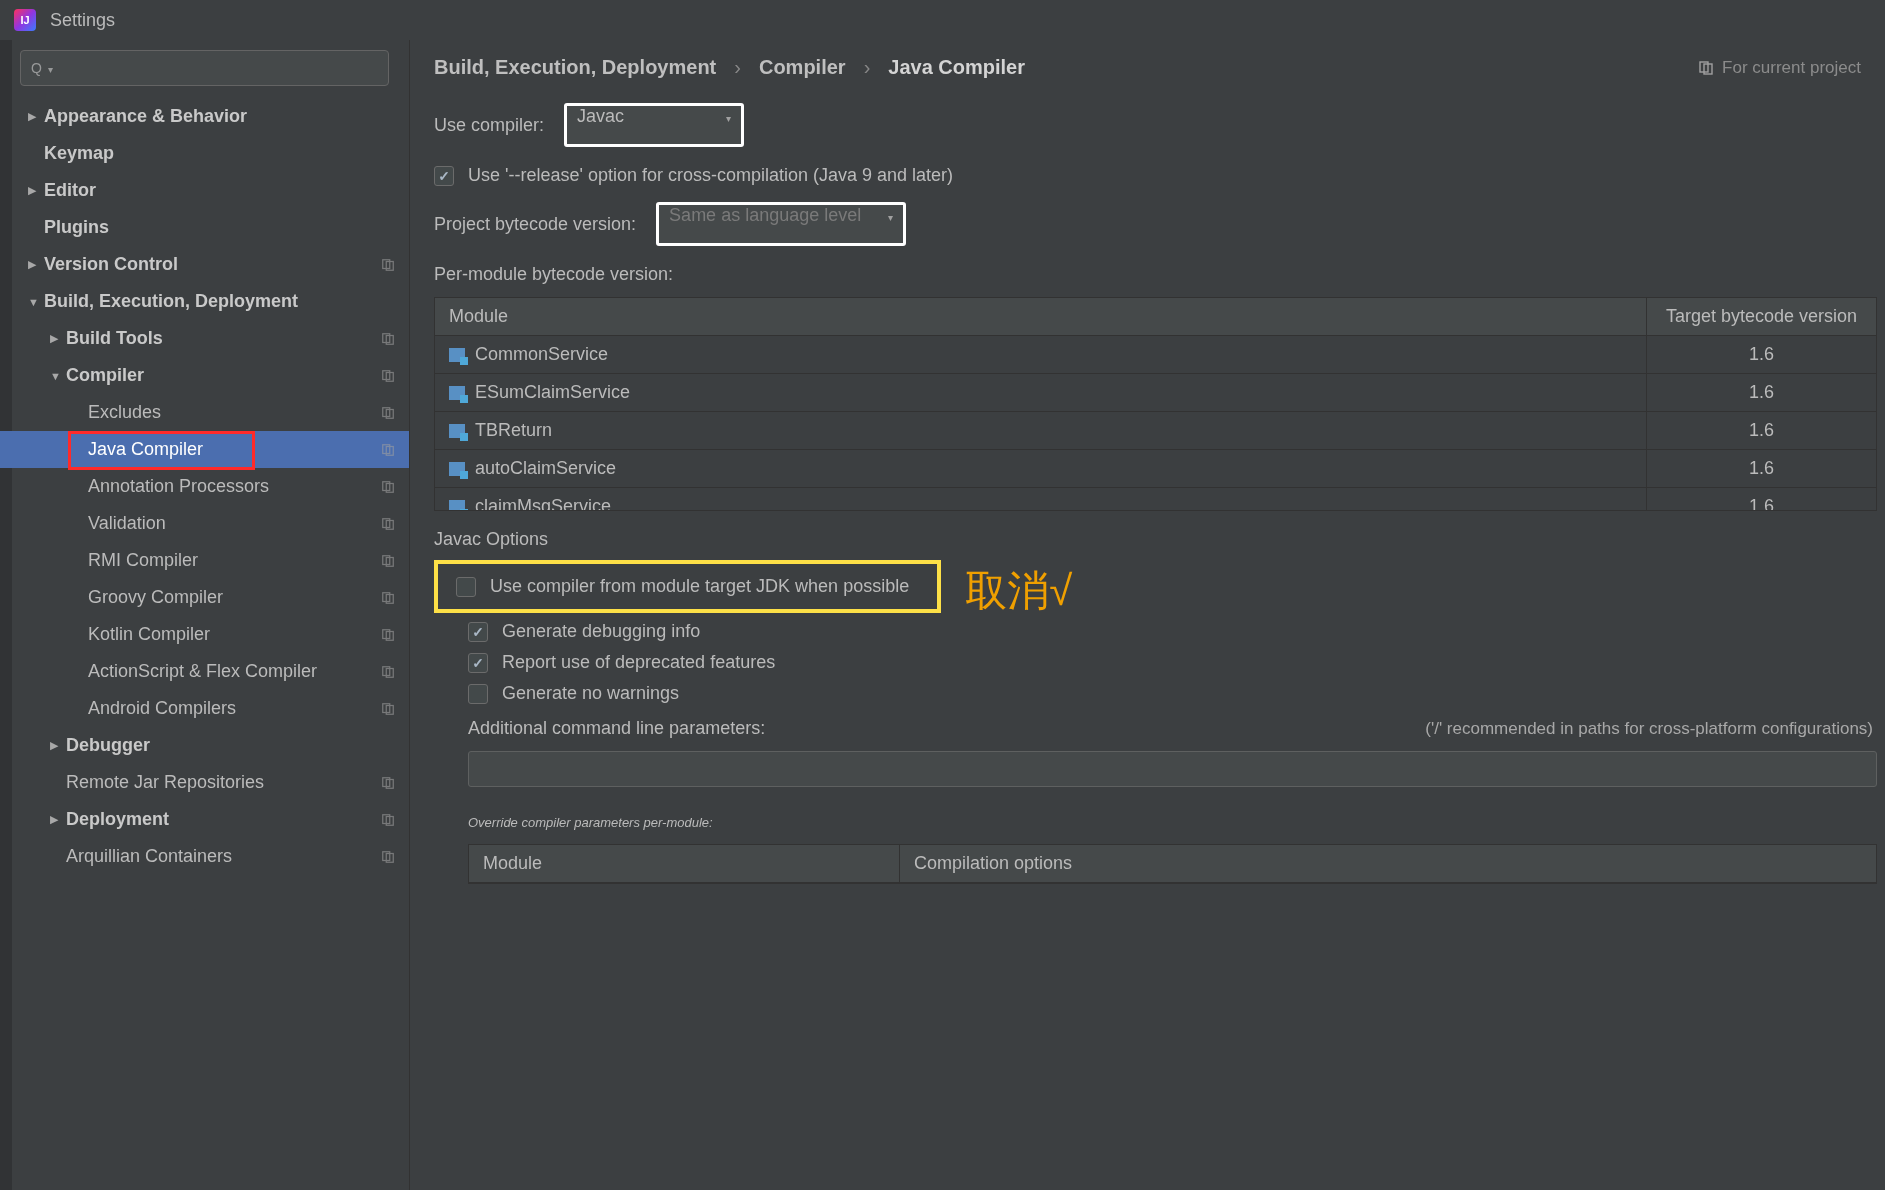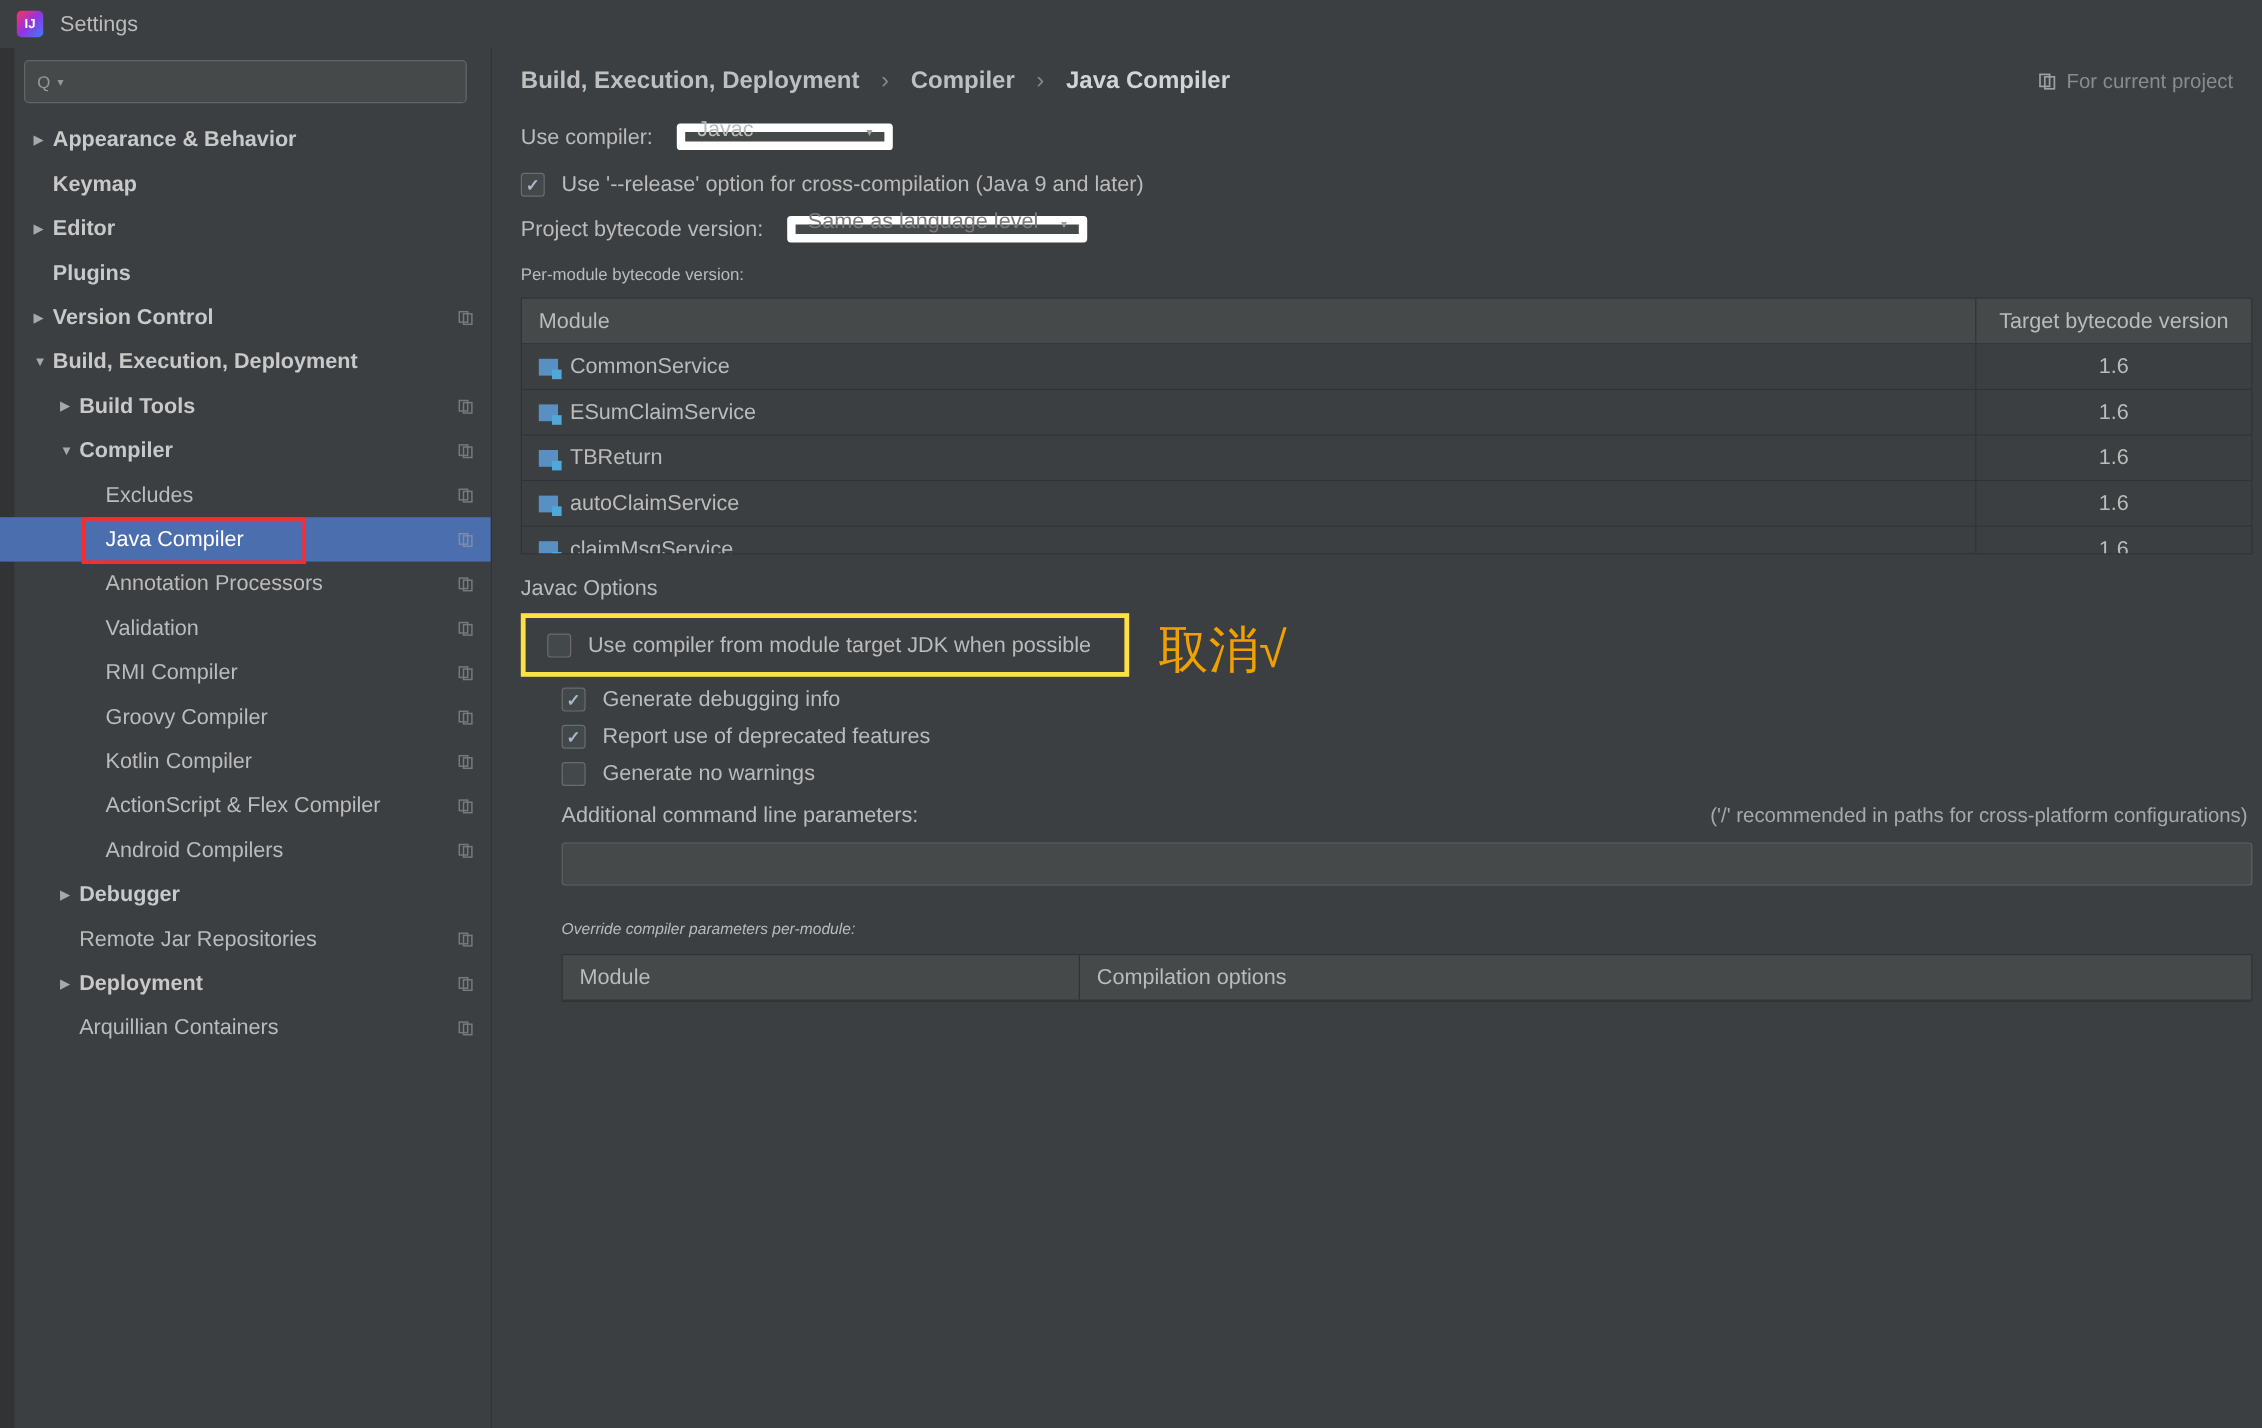--- a/index.html
+++ b/index.html
@@ -126,26 +126,26 @@
   text-align: center;
 }
 .for-project .proj-icon { margin-right: 8px; }
 
 .form-row {
   display: flex; align-items: center;
   margin-bottom: 18px;
 }
 .form-label { color: #bbbbbb; font-size: 18px; margin-right: 20px; }
 .select {
-  display: flex; align-items: flex-end;
+  display: flex; align-items: flex-start;
   justify-content: space-between;
   background: #45494a;
-  border: 7px solid #ffffff;
+  border: 3px solid #ffffff;
   border-radius: 3px;
-  height: 22px;
+  height: 44px;
   padding: 0 10px;
   min-width: 180px;
   color: #bbbbbb;
 }
 .select .caret::after { content: "▾"; font-size: 10px; color: #a0a0a0; margin-left: 10px; }
 .select.placeholder { color: #7a7a7a; }
 
 .check-row {
   display: flex; align-items: center;
   margin-bottom: 16px;
@@ -159,21 +159,21 @@
   background: #43494a;
 }
 .checkbox.checked::after {
   content: "✓";
   color: #a9b7c6;
   font-size: 14px;
   font-weight: bold;
 }
 .check-label { color: #bbbbbb; font-size: 18px; }
 
-.section-label { color: #bbbbbb; font-size: 14px; margin: 10px 16px 12px 0; }
+.section-label { color: #bbbbbb; font-size: 18px; margin: 10px 16px 12px 0; }
 
 .table {
   border: 1px solid #323232;
   margin-right: 8px;
 }
 .thead {
   display: flex;
   background: #45494a;
   border-bottom: 1px solid #323232;
 }

